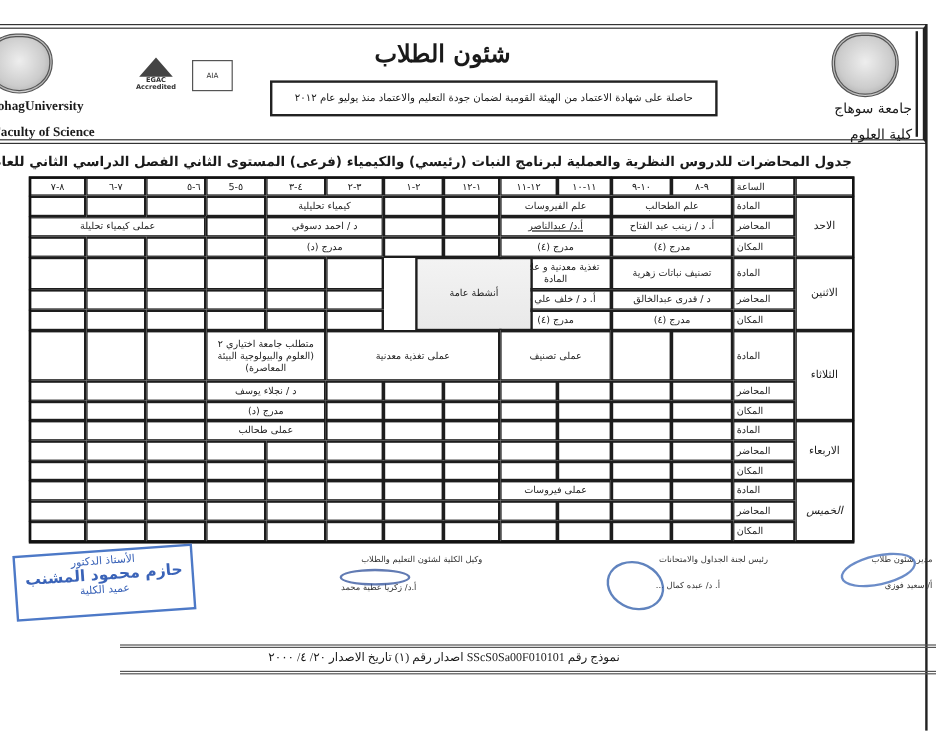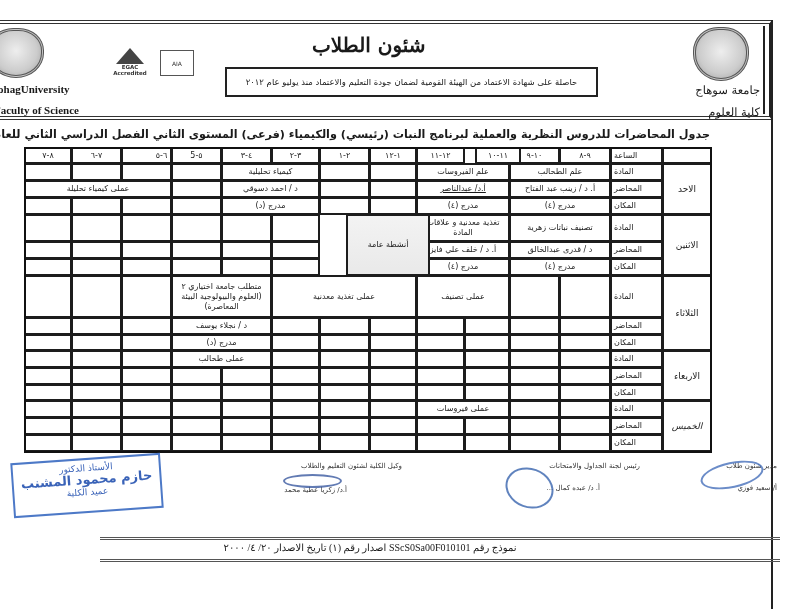--- a/index.html
+++ b/index.html
@@ -66,21 +66,21 @@
 <div class="abs uni-ar">جامعة سوهاج</div>
 <div class="abs fac-ar">كلية العلوم</div>
 
 <div class="abs sched-title">جدول المحاضرات للدروس النظرية والعملية لبرنامج النبات (رئيسي) والكيمياء (فرعى) المستوى الثاني الفصل الدراسي الثاني  للعام الدراسى٢٠٢٣ - ٢٠٢٤ م</div>
 
 <div class="abs grid" id="grid">
     <div class="cell head" style="left: 663px; top: 148px; width: 50px; height: 17px;"></div>
     <div class="cell head label" style="left: 611px; top: 148px; width: 53px; height: 17px;">الساعة</div>
     <div class="cell head" style="left: 560px; top: 148px; width: 52px; height: 17px;">٩-٨</div>
     <div class="cell head" style="left: 510px; top: 148px; width: 51px; height: 17px;">١٠-٩</div>
-    <div class="cell head" style="left: 476px; top: 148px; width: 46px; height: 17px;">١١-١٠</div>
+    <div class="cell head" style="left: 465px; top: 148px; width: 46px; height: 17px;">١١-١٠</div>
     <div class="cell head" style="left: 417px; top: 148px; width: 49px; height: 17px;">١٢-١١</div>
     <div class="cell head" style="left: 370px; top: 148px; width: 48px; height: 17px;">١-١٢</div>
     <div class="cell head" style="left: 320px; top: 148px; width: 51px; height: 17px;">٢-١</div>
     <div class="cell head" style="left: 272px; top: 148px; width: 49px; height: 17px;">٣-٢</div>
     <div class="cell head" style="left: 222px; top: 148px; width: 51px; height: 17px;">٤-٣</div>
     <div class="cell head" style="left: 172px; top: 148px; width: 51px; height: 17px;">٥-5</div>
     <div class="cell head" style="left: 122px; top: 148px; width: 51px; height: 17px; padding-left: 32px;">٦-٥</div>
     <div class="cell head" style="left: 72px; top: 148px; width: 51px; height: 17px;">٧-٦</div>
     <div class="cell head" style="left: 25px; top: 148px; width: 48px; height: 17px;">٨-٧</div>
     <div class="cell day" style="left: 663px; top: 164px; width: 50px; height: 52px;">الاحد</div>
@@ -115,21 +115,21 @@
     <div class="cell day" style="left: 663px; top: 215px; width: 50px; height: 62px;">الاثنين</div>
     <div class="cell label" style="left: 611px; top: 215px; width: 53px; height: 28px;">المادة</div>
     <div class="cell label" style="left: 611px; top: 242px; width: 53px; height: 18px;">المحاضر</div>
     <div class="cell label" style="left: 611px; top: 259px; width: 53px; height: 18px;">المكان</div>
     <div class="cell " style="left: 510px; top: 215px; width: 102px; height: 28px;">تصنيف نباتات زهرية</div>
     <div class="cell " style="left: 510px; top: 242px; width: 102px; height: 18px;">د / قدرى عبدالخالق</div>
     <div class="cell " style="left: 510px; top: 259px; width: 102px; height: 18px;">مدرج (٤)</div>
     <div class="cell " style="left: 417px; top: 215px; width: 94px; height: 28px;">تغذية معدنية و علاقات المادة</div>
     <div class="cell " style="left: 417px; top: 242px; width: 94px; height: 18px;">أ. د / خلف علي فايز</div>
     <div class="cell " style="left: 417px; top: 259px; width: 94px; height: 18px;">مدرج (٤)</div>
-    <div class="cell shade" style="left: 320px; top: 215px; width: 84px; height: 62px; margin-left: 26px;">أنشطة عامة</div>
+    <div class="cell shade" style="left: 320px; top: 215px; width: 98px; height: 62px; margin-left: 26px;">أنشطة عامة</div>
     <div class="cell " style="left: 272px; top: 215px; width: 49px; height: 28px;"></div>
     <div class="cell " style="left: 222px; top: 215px; width: 51px; height: 28px;"></div>
     <div class="cell " style="left: 172px; top: 215px; width: 51px; height: 28px;"></div>
     <div class="cell " style="left: 122px; top: 215px; width: 51px; height: 28px;"></div>
     <div class="cell " style="left: 72px; top: 215px; width: 51px; height: 28px;"></div>
     <div class="cell " style="left: 25px; top: 215px; width: 48px; height: 28px;"></div>
     <div class="cell " style="left: 272px; top: 242px; width: 49px; height: 18px;"></div>
     <div class="cell " style="left: 222px; top: 242px; width: 51px; height: 18px;"></div>
     <div class="cell " style="left: 172px; top: 242px; width: 51px; height: 18px;"></div>
     <div class="cell " style="left: 122px; top: 242px; width: 51px; height: 18px;"></div>

